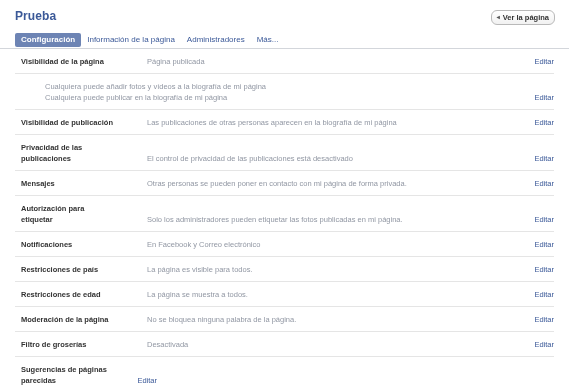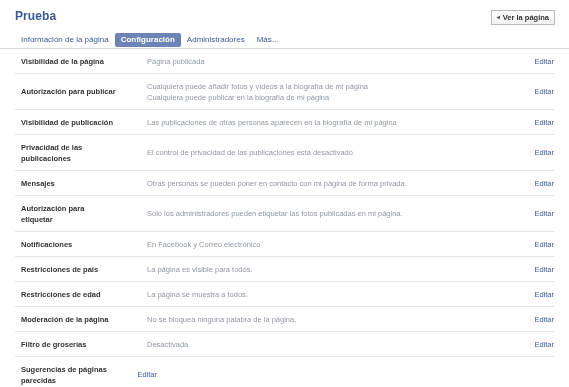--- a/index.html
+++ b/index.html
@@ -43,21 +43,21 @@
     position: absolute;
     top: 10px;
     right: 14px;
     display: inline-flex;
     align-items: center;
     gap: 3px;
     height: 15px;
     padding: 0 5px;
     background: linear-gradient(to bottom, #ffffff 0%, #f1f1f1 100%);
     border: 1px solid #b9b9b9;
-    border-radius: 0;
+    border-radius: 6px;
     font-size: 7.5px;
     font-weight: bold;
     color: #333333;
     cursor: pointer;
     box-sizing: border-box;
     white-space: nowrap;
   }
   .view-page-button .chev {
     font-size: 6px;
     line-height: 1;
@@ -104,21 +104,21 @@
     position: absolute;
     left: 0;
     right: 0;
     top: 49px;
     padding: 0 15px;
     box-sizing: border-box;
   }
 
   .setting-row {
     display: flex;
-    align-items: center;
+    align-items: flex-end;
     border-bottom: 1px solid #e5e5e5;
     padding: 6.5px 0 6.5px 0;
     min-height: 13px;
     box-sizing: border-box;
   }
   .setting-row:last-child {
     border-bottom: 1px solid #cccccc;
   }
 
   .setting-label {
@@ -157,39 +157,38 @@
 
   <div class="header">
     <h1 class="page-title">Prueba</h1>
 
     <div class="view-page-button">
       <span class="chev">◂</span>
       <span>Ver la página</span>
     </div>
 
     <div class="tabs">
+        <div class="tab active"><span>Configuración</span></div>
         <div class="tab"><span>Información de la página</span></div>
-        <div class="tab active"><span>Configuración</span></div>
         <div class="tab"><span>Administradores</span></div>
         <div class="tab"><span>Más...</span></div>
       </div>
   </div>
 
   <div class="header-rule"></div>
 
   <div class="settings-list">
       <div class="setting-row">
         <div class="setting-label">Visibilidad de la página</div>
         <div class="setting-value">
           <span class="vline">Página publicada</span>
         </div>
         <div class="setting-action">Editar</div>
       </div>
       <div class="setting-row">
-        <div class="setting-label">Autorización para publicar</div>
         <div class="setting-value">
           <span class="vline">Cualquiera puede añadir fotos y vídeos a la biografía de mi página</span>
           <span class="vline">Cualquiera puede publicar en la biografía de mi página</span>
         </div>
         <div class="setting-action">Editar</div>
       </div>
       <div class="setting-row">
         <div class="setting-label">Visibilidad de publicación</div>
         <div class="setting-value">
           <span class="vline">Las publicaciones de otras personas aparecen en la biografía de mi página</span>

